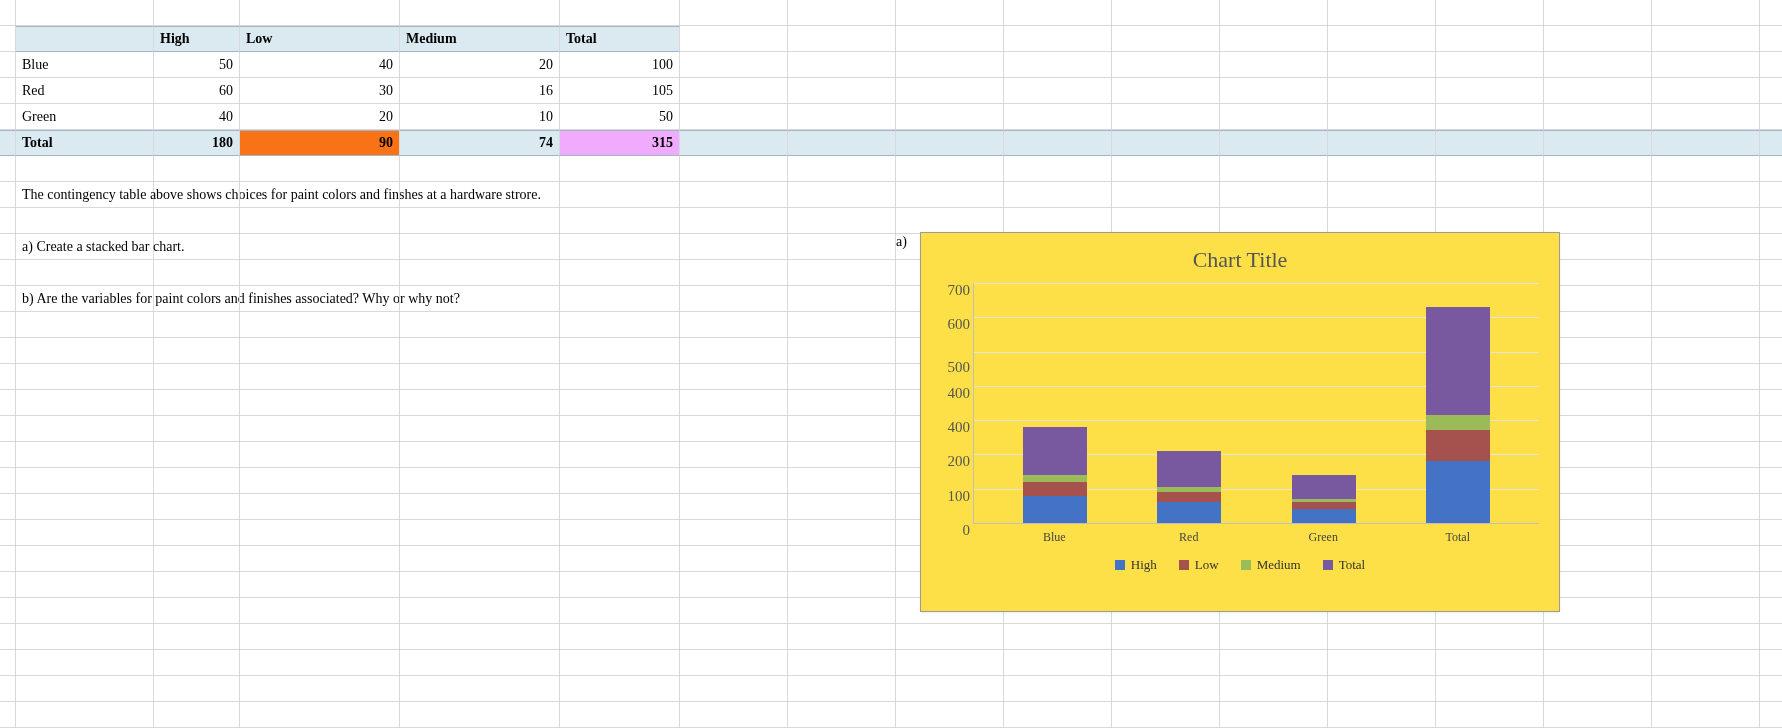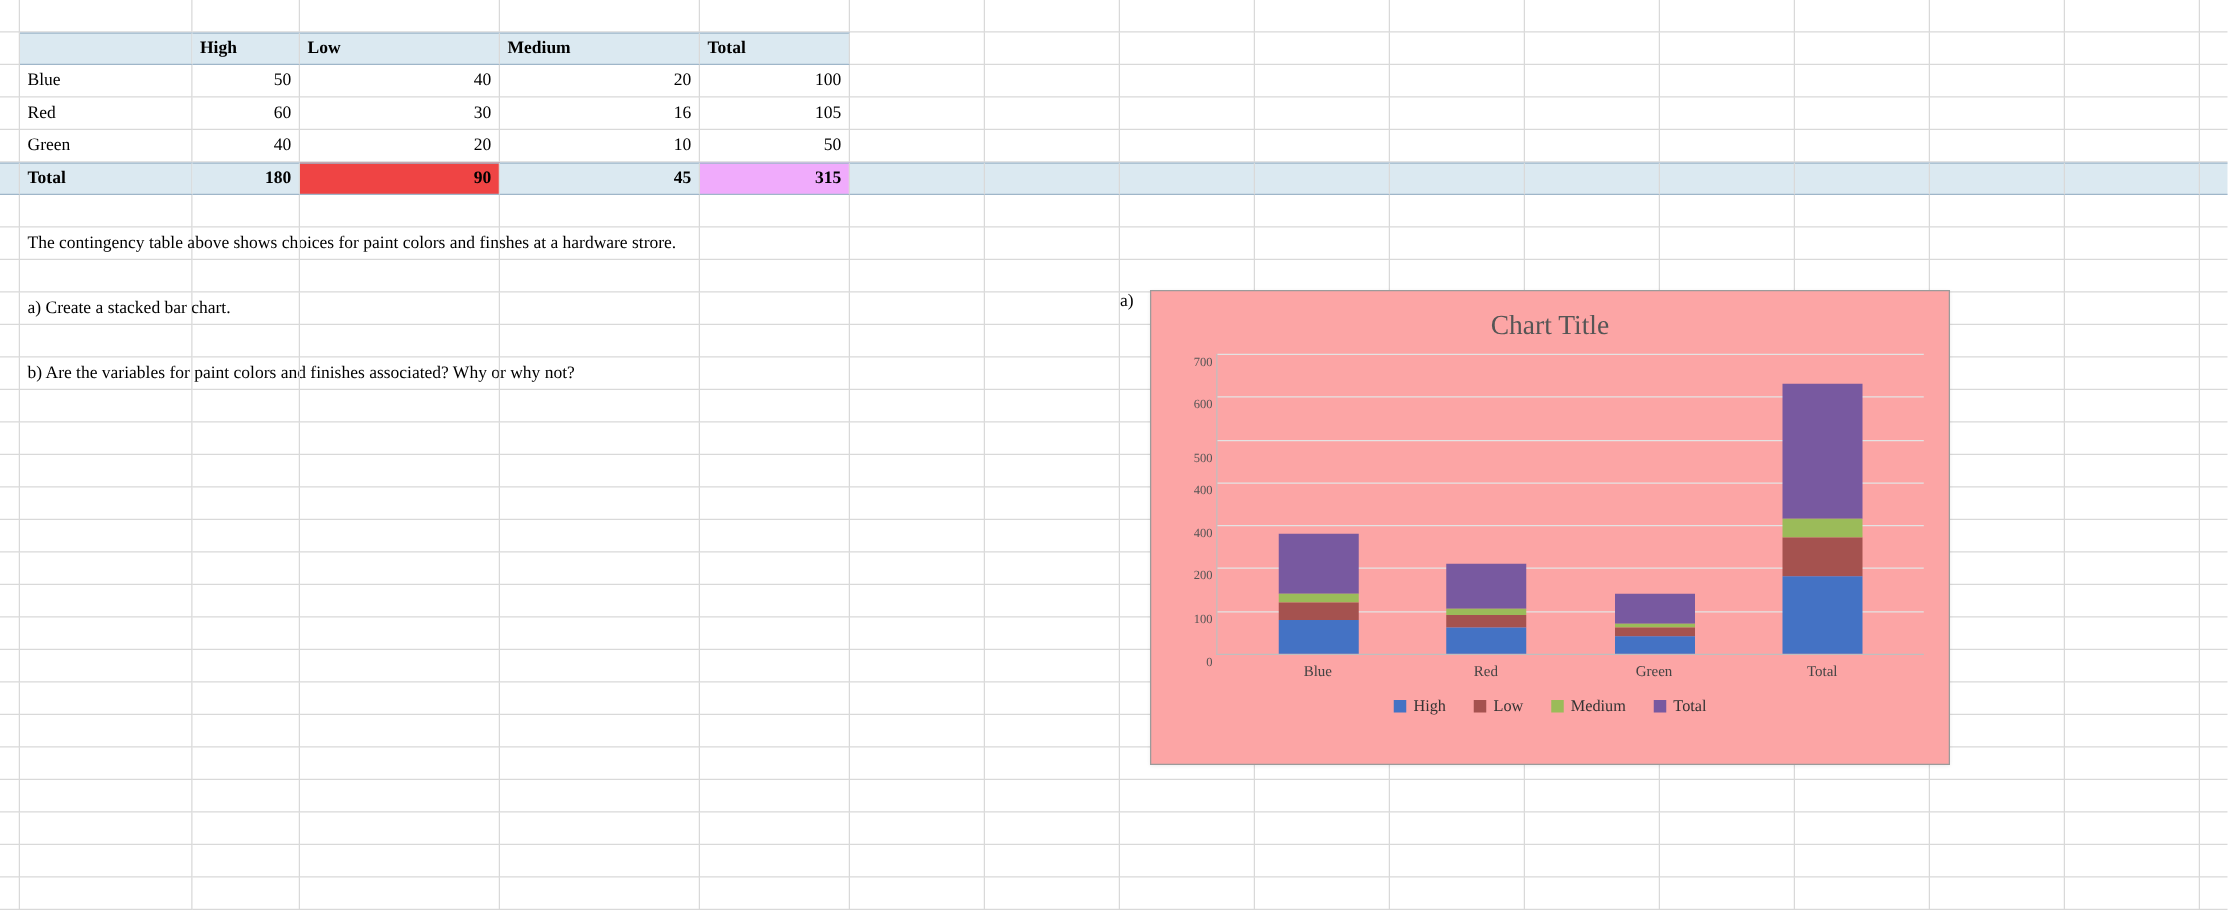--- a/index.html
+++ b/index.html
@@ -65,21 +65,21 @@
   .bold { font-weight: 700; }
   .overflow { overflow: visible; white-space: nowrap; }
 
   
   .chart-box {
     position: absolute;
     left: 920px;
     top: 232px;
     width: 640px;
     height: 380px;
-    background: #fca5a5;
+    background: #fde047;
     border: 1px solid #9b9b9b;
     box-shadow: 0 1px 3px rgba(0,0,0,.08);
     padding: 8px 14px 6px 14px;
     box-sizing: border-box;
   }
   .chart-title {
     text-align: center;
     font-size: 22px;
     color: #555;
     margin: 6px 0 10px 0;
@@ -90,21 +90,21 @@
     margin-left: 38px;
     margin-right: 6px;
     border-left: 1px solid #bfbfbf;
     border-bottom: 1px solid #bfbfbf;
   }
   .y-tick {
     position: absolute;
     left: -40px;
     width: 36px;
     text-align: right;
-    font-size: 10px;
+    font-size: 15px;
     color: #555;
     transform: translateY(50%);
   }
   .y-grid {
     position: absolute;
     left: 0; right: 0;
     border-top: 1px solid #e3e3e3;
   }
   .bars {
     position: absolute;
@@ -255,22 +255,22 @@
         <div class="grid-cell cX"></div>
         <div class="grid-cell cX"></div>
         <div class="grid-cell cX"></div>
         <div class="grid-cell cX"></div>
         <div class="grid-cell cX"></div>
       </div>
       <div class="grid-row totalrow">
         <div class="grid-cell cA"></div>
         <div class="grid-cell cB bold" style="background: rgb(219, 233, 241); border-top: 1px solid rgb(159, 182, 201); border-bottom: 1px solid rgb(159, 182, 201);">Total</div>
         <div class="grid-cell cC num bold" style="background: rgb(219, 233, 241); border-top: 1px solid rgb(159, 182, 201); border-bottom: 1px solid rgb(159, 182, 201);">180</div>
-        <div class="grid-cell cD num bold" style="background: #ef4444; border-top: 1px solid rgb(159, 182, 201); border-bottom: 1px solid rgb(159, 182, 201);">90</div>
-        <div class="grid-cell cE num bold" style="background: rgb(219, 233, 241); border-top: 1px solid rgb(159, 182, 201); border-bottom: 1px solid rgb(159, 182, 201);">45</div>
+        <div class="grid-cell cD num bold" style="background: #f97316; border-top: 1px solid rgb(159, 182, 201); border-bottom: 1px solid rgb(159, 182, 201);">90</div>
+        <div class="grid-cell cE num bold" style="background: rgb(219, 233, 241); border-top: 1px solid rgb(159, 182, 201); border-bottom: 1px solid rgb(159, 182, 201);">74</div>
         <div class="grid-cell cF num bold" style="background: #f0abfc; border-top: 1px solid rgb(159, 182, 201); border-bottom: 1px solid rgb(159, 182, 201);">315</div>
         <div class="grid-cell cX"></div>
         <div class="grid-cell cX"></div>
         <div class="grid-cell cX"></div>
         <div class="grid-cell cX"></div>
         <div class="grid-cell cX"></div>
         <div class="grid-cell cX"></div>
         <div class="grid-cell cX"></div>
         <div class="grid-cell cX"></div>
         <div class="grid-cell cX"></div>

